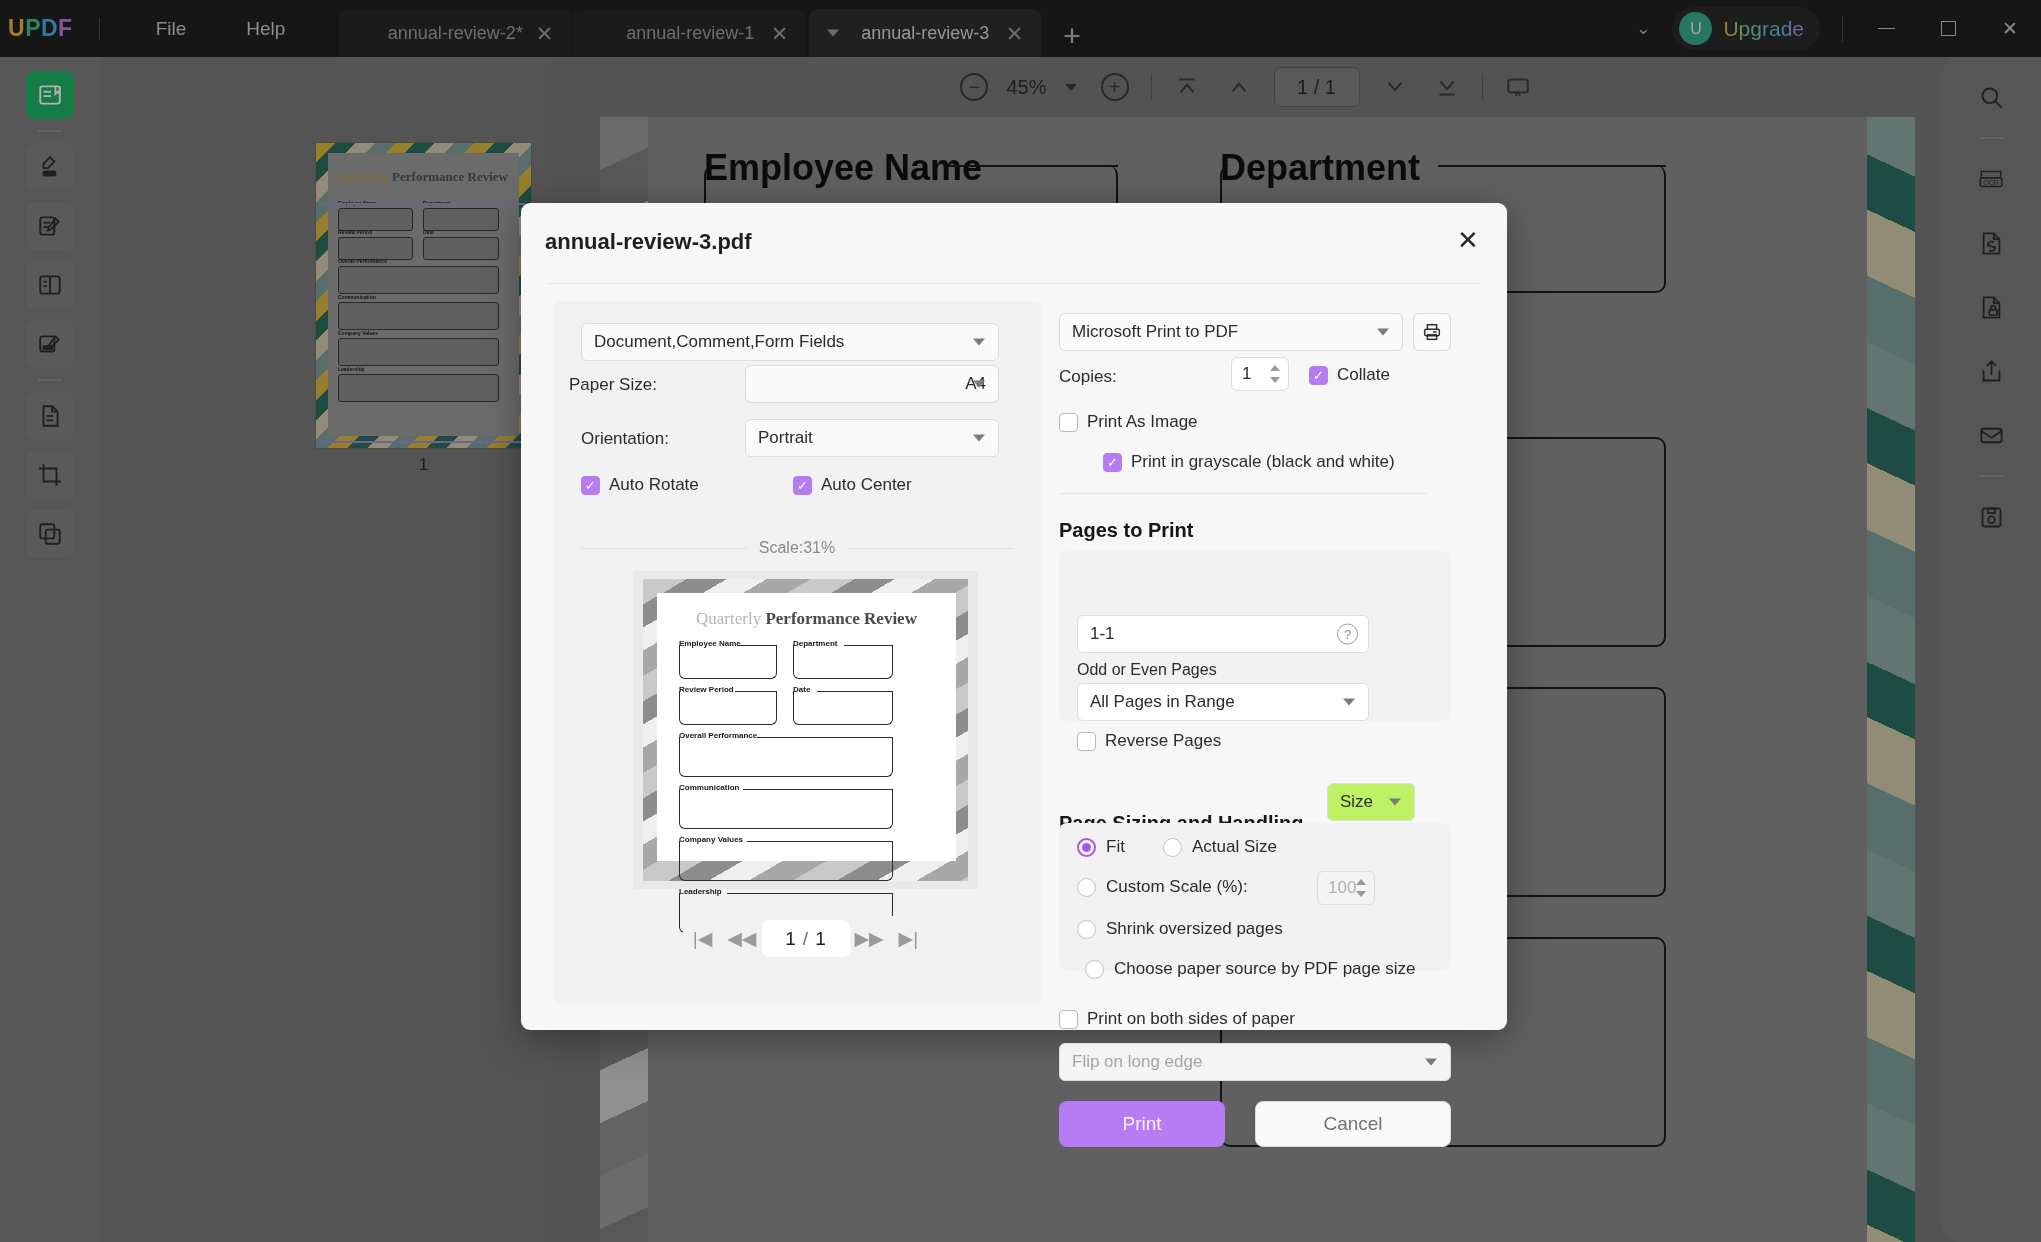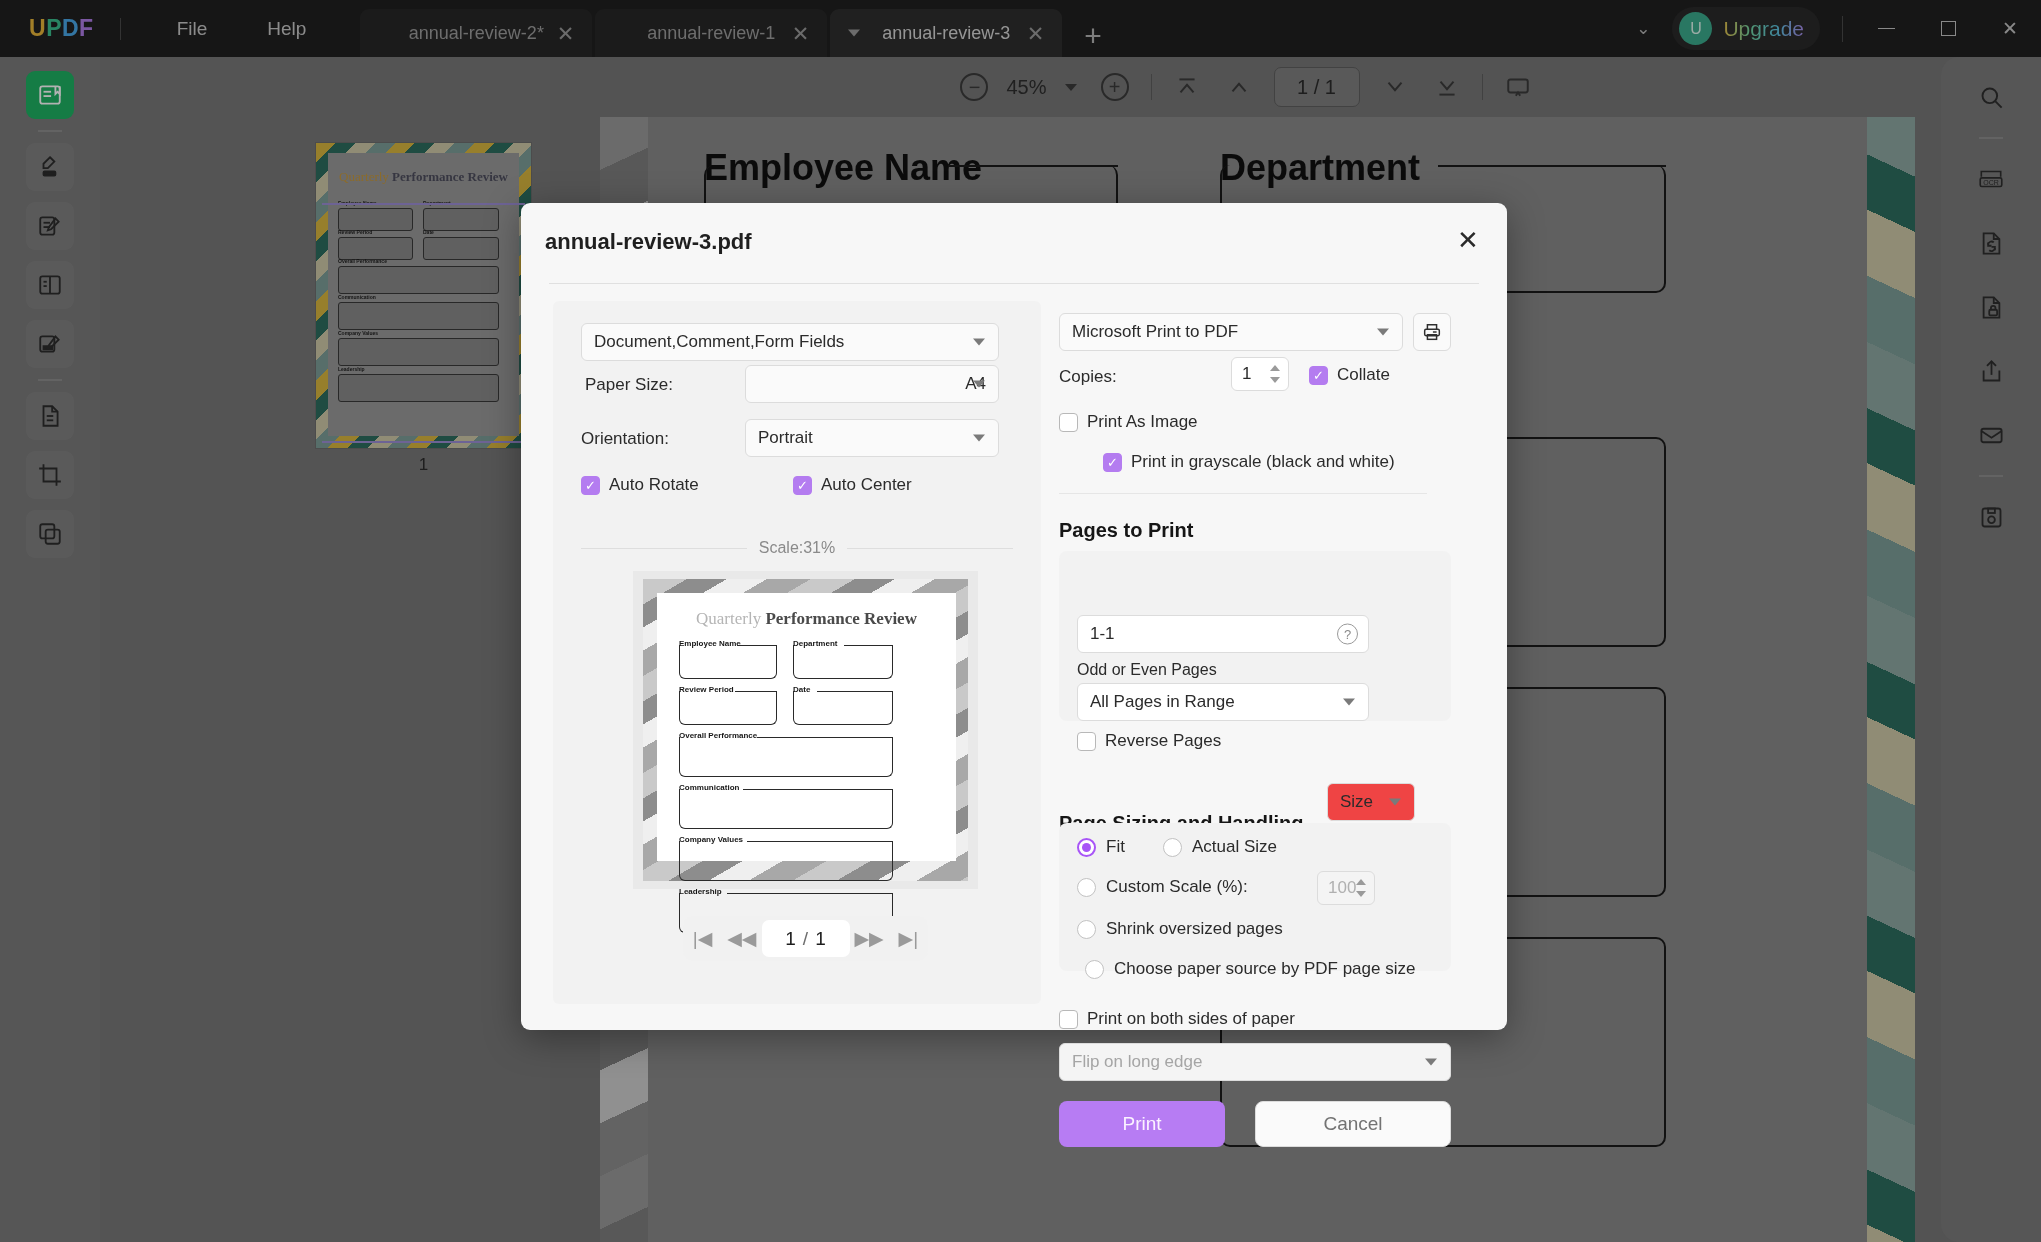--- a/index.html
+++ b/index.html
@@ -9,21 +9,21 @@
     font-family: "Liberation Sans", sans-serif;
     background: #1e1e1e;
   }
   .app { position: relative; width: 2041px; height: 1242px; background: #1f1f1f; }
 
   
   .titlebar {
     position: absolute; left:0; top:0; width:2041px; height:57px;
     background:#202020; display:flex; align-items:center;
   }
-  .logo { margin-left:29px; font-size:23px; font-weight:bold; letter-spacing:0.5px; }
+  .logo { margin-left:8px; font-size:23px; font-weight:bold; letter-spacing:0.5px; }
   .logo .l1{color:#e8b63a;} .logo .l2{color:#3bbf8f;} .logo .l3{color:#4aa8e8;} .logo .l4{color:#b07de8;}
   .vdiv { width:1px; height:22px; background:#4a4a4a; margin:0 26px; }
   .menu-item {
     color:#c8c8c8; font-size:19px; padding:0 30px; height:57px;
     display:flex; align-items:center; cursor:default;
   }
   .tabs { display:flex; align-items:flex-end; height:57px; margin-left:24px; }
   .tab {
     height:48px; min-width:232px; display:flex; align-items:center;
     justify-content:center; position:relative;
@@ -527,21 +527,21 @@
     <div class="dlg-title">annual-review-3.pdf</div>
     <div class="dlg-close">✕</div>
     <div class="dlg-hr"></div>
 
     <div class="col-left">
       <div class="select" style="position:absolute; left:28px; top:22px; width:418px;">
         <span>Document,Comment,Form Fields</span>
         <span class="arr"></span>
       </div>
 
-      <div class="lbl" style="position:absolute; left:32px; top:74px;">Paper Size:</div>
+      <div class="lbl" style="position:absolute; left:16px; top:74px;">Paper Size:</div>
       <div class="select" style="position:absolute; left:192px; top:64px; width:254px;justify-content:flex-end;">
         <span>A4</span>
         <span class="arr"></span>
       </div>
 
       <div class="lbl" style="position:absolute; left:28px; top:128px;">Orientation:</div>
       <div class="select" style="position:absolute; left:192px; top:118px; width:254px;">
         <span>Portrait</span>
         <span class="arr"></span>
       </div>
@@ -666,21 +666,21 @@
           <span>All Pages in Range</span>
           <span class="arr"></span>
         </div>
       </div>
       <div class="cbrow" style="position:absolute; left:18px; top:430px;">
         <span class="cbx"></span>
         <span>Reverse Pages</span>
       </div>
 
       <div class="sec-title" style="position:absolute; left:0; top:464px;margin-top:47px;">Page Sizing and Handling</div>
-      <div class="select" style="position:absolute; left:268px; top:482px; width:88px; background:#ef4444;text-align:right;">
+      <div class="select" style="position:absolute; left:268px; top:482px; width:88px; background:#bef264;text-align:right;">
         <span>Size</span>
         <span class="arr"></span>
       </div>
 
       <div class="group" style="position:absolute; left:0; top:522px; width:392px; height:148px;">
         <div class="rdorow" style="position:absolute; left:18px; top:14px;">
           <span class="rdo on"></span>
           <span>Fit</span>
         </div>
         <div class="rdorow" style="position:absolute; left:104px; top:14px;">

